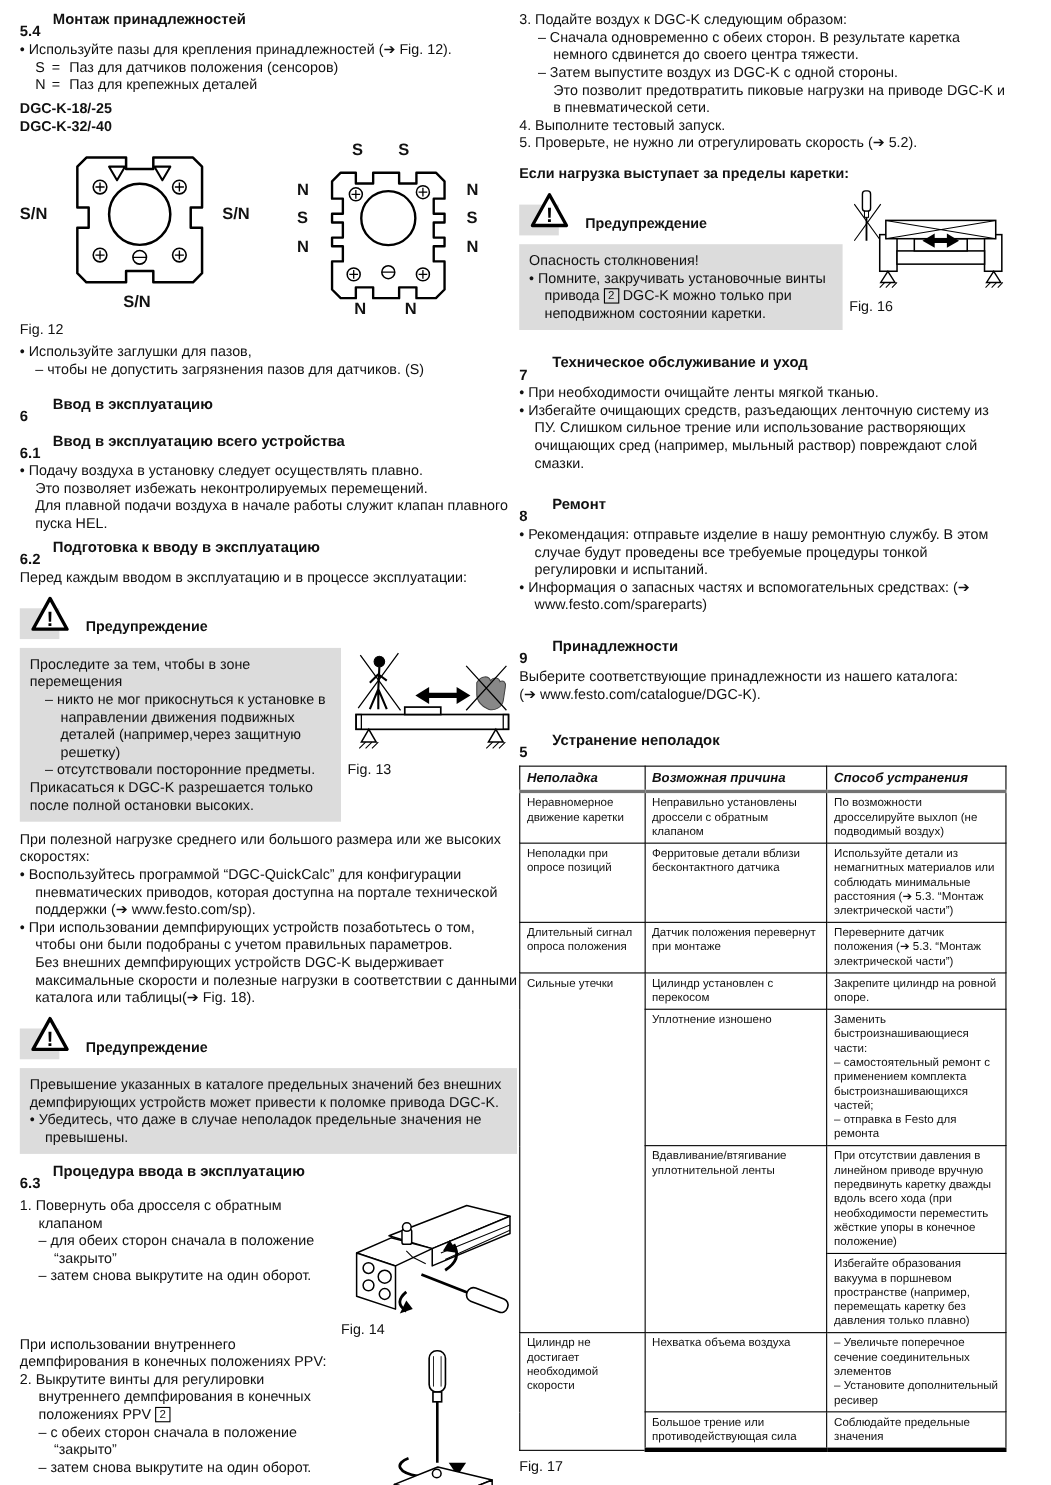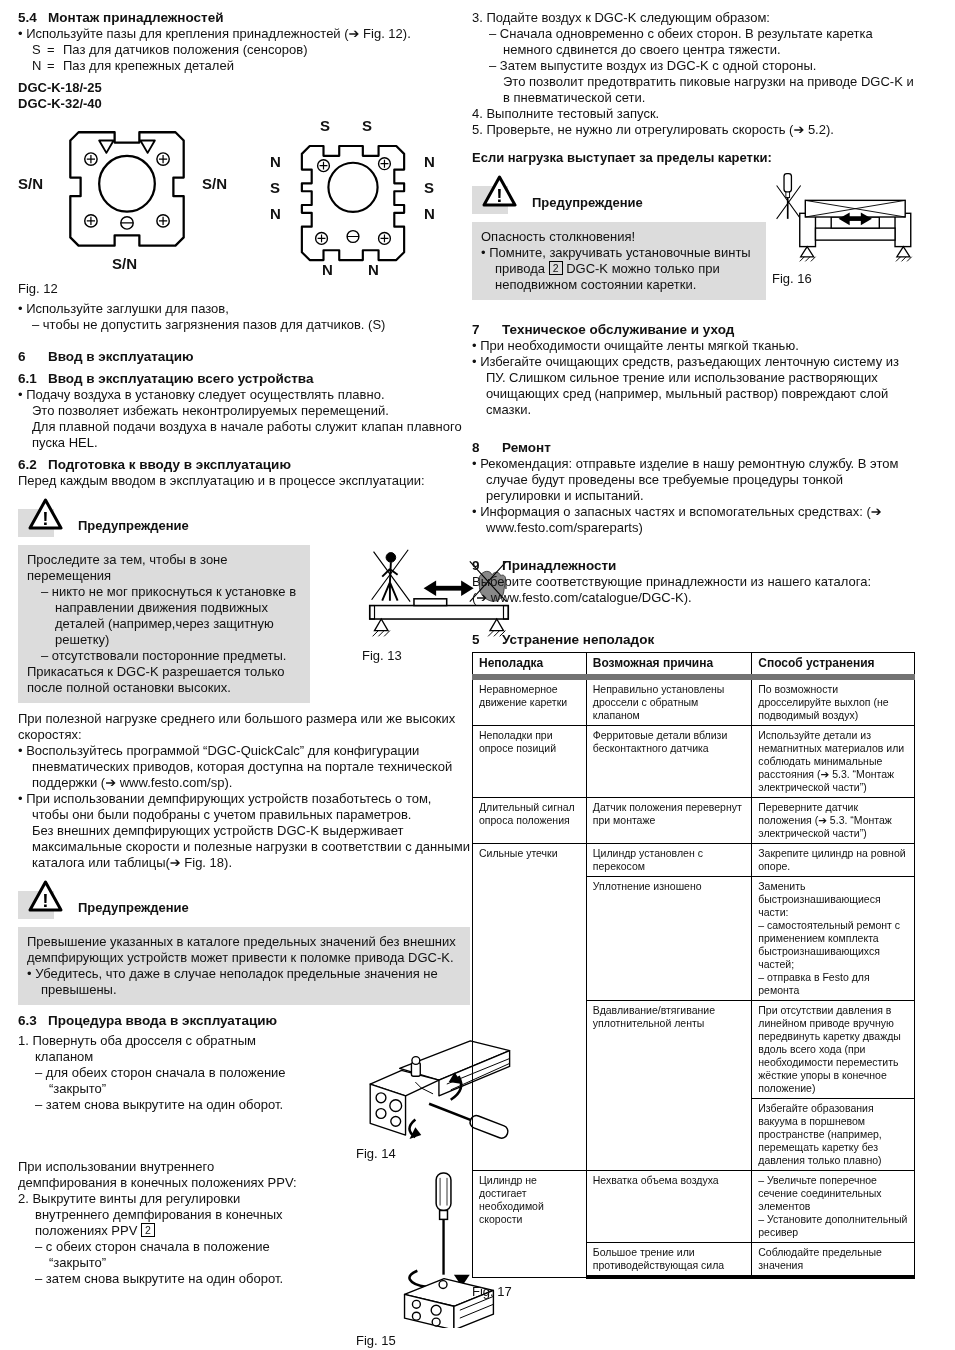--- a/index.html
+++ b/index.html
@@ -3,50 +3,50 @@
 <meta charset="utf-8">
 <style>
   html,body{margin:0;padding:0;background:#fff;}
   #page{position:relative;width:955px;height:1350px;background:#fff;
         font-family:"Liberation Sans",sans-serif;color:#111;font-size:13px;line-height:16px;
         overflow:hidden;}
   .col{position:absolute;top:10px;}
   #leftcol{left:18px;width:452px;}
   #rightcol{left:472px;width:448px;}
   .h{font-weight:bold;display:flex;font-size:13.5px;}
-  .h .num{width:30px;flex:none;}
+  .h .num{width:30px;flex:none;margin-top:11px;}
   .b{padding-left:14px;text-indent:-14px;}
   .d{margin-left:14px;padding-left:14px;text-indent:-14px;}
   .cont{margin-left:14px;}
   .n{padding-left:17px;text-indent:-17px;}
   .nd{margin-left:17px;padding-left:14px;text-indent:-14px;}
   .ncont{margin-left:31px;}
   .defrow{display:flex;}
   .defrow .k{width:15px;margin-left:14px;flex:none;}
   .defrow .eq{width:16px;flex:none;}
   .gray{background:#dcdcdc;padding:7px 9px;}
   .bold{font-weight:bold;}
   .figcap{font-size:13px;margin-top:5px;}
   .warnhead{display:flex;align-items:flex-end;gap:14px;height:40px;margin-top:8px;margin-bottom:8px;}
   .wicon{position:relative;width:46px;height:40px;flex:none;}
   .wicon .sq{position:absolute;left:0;bottom:0;width:36px;height:28px;background:#dcdcdc;}
   .wicon svg{position:absolute;left:9px;top:0;}
   .wlabel{font-weight:bold;padding-bottom:3px;}
   .box2{display:inline-block;border:1px solid #000;padding:0 3px;font-size:10.5px;line-height:12px;
         text-indent:0;vertical-align:1px;}
-  .flexrow{display:flex;align-items:flex-start;gap:46px;}
+  .flexrow{display:flex;align-items:flex-start;}
   
   .fig12row{display:flex;margin-top:6px;height:158px;}
   .fig12cell{position:relative;flex:none;}
   .fig12cell .lbl{position:absolute;font-weight:bold;font-size:15px;}
   
   table.tt{border-collapse:collapse;width:443px;margin-top:4px;}
   table.tt th,table.tt td{border:1px solid #000;vertical-align:top;text-align:left;
       padding:3px 6px;font-size:10.5px;line-height:13px;}
-  table.tt th{font-size:12px;line-height:15px;border-bottom:6px solid #737373;}
+  table.tt th{font-size:12px;line-height:15px;border-bottom:3px solid #737373;font-style:italic;}
   table.tt tr.last td{border-bottom:4px solid #000;}
   td .pre{white-space:pre-line;}
   svg{display:block;}
   .mt4{margin-top:4px;}.mt6{margin-top:6px;}.mt8{margin-top:8px;}
   .mt16{margin-top:16px;}.mt24{margin-top:12px;}
 </style>
 </head>
 <body>
 
 <div id="page">

